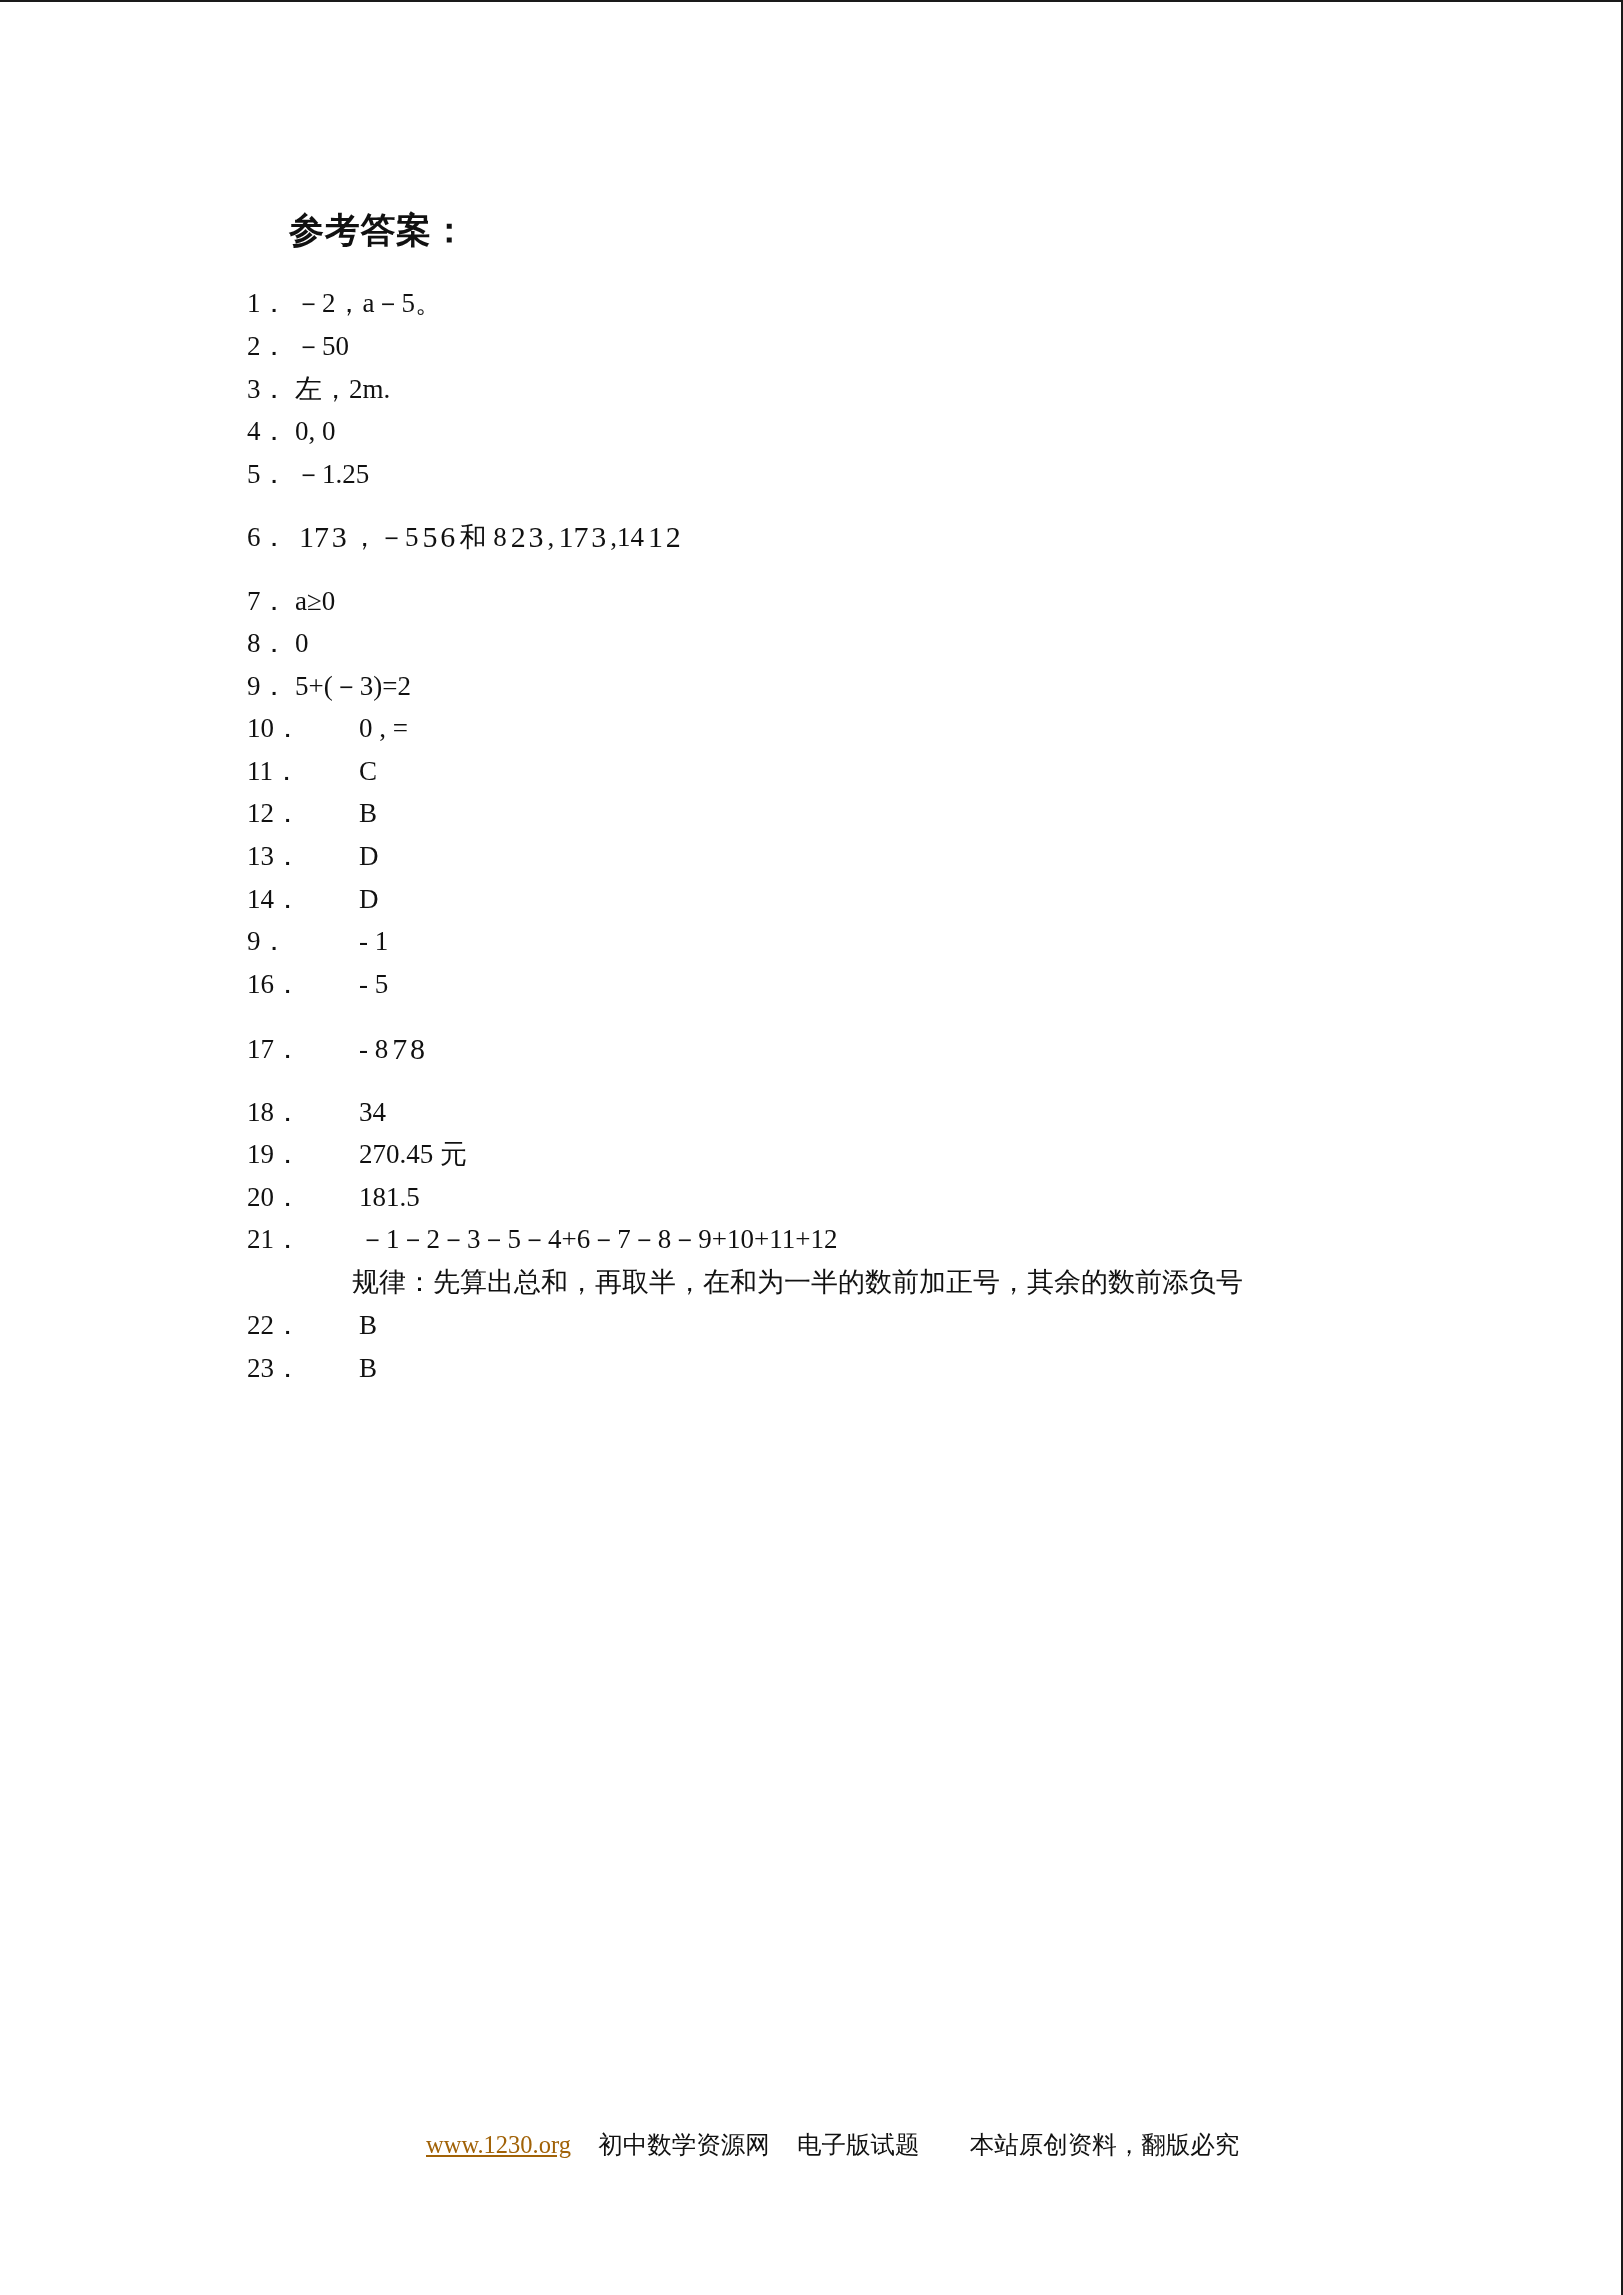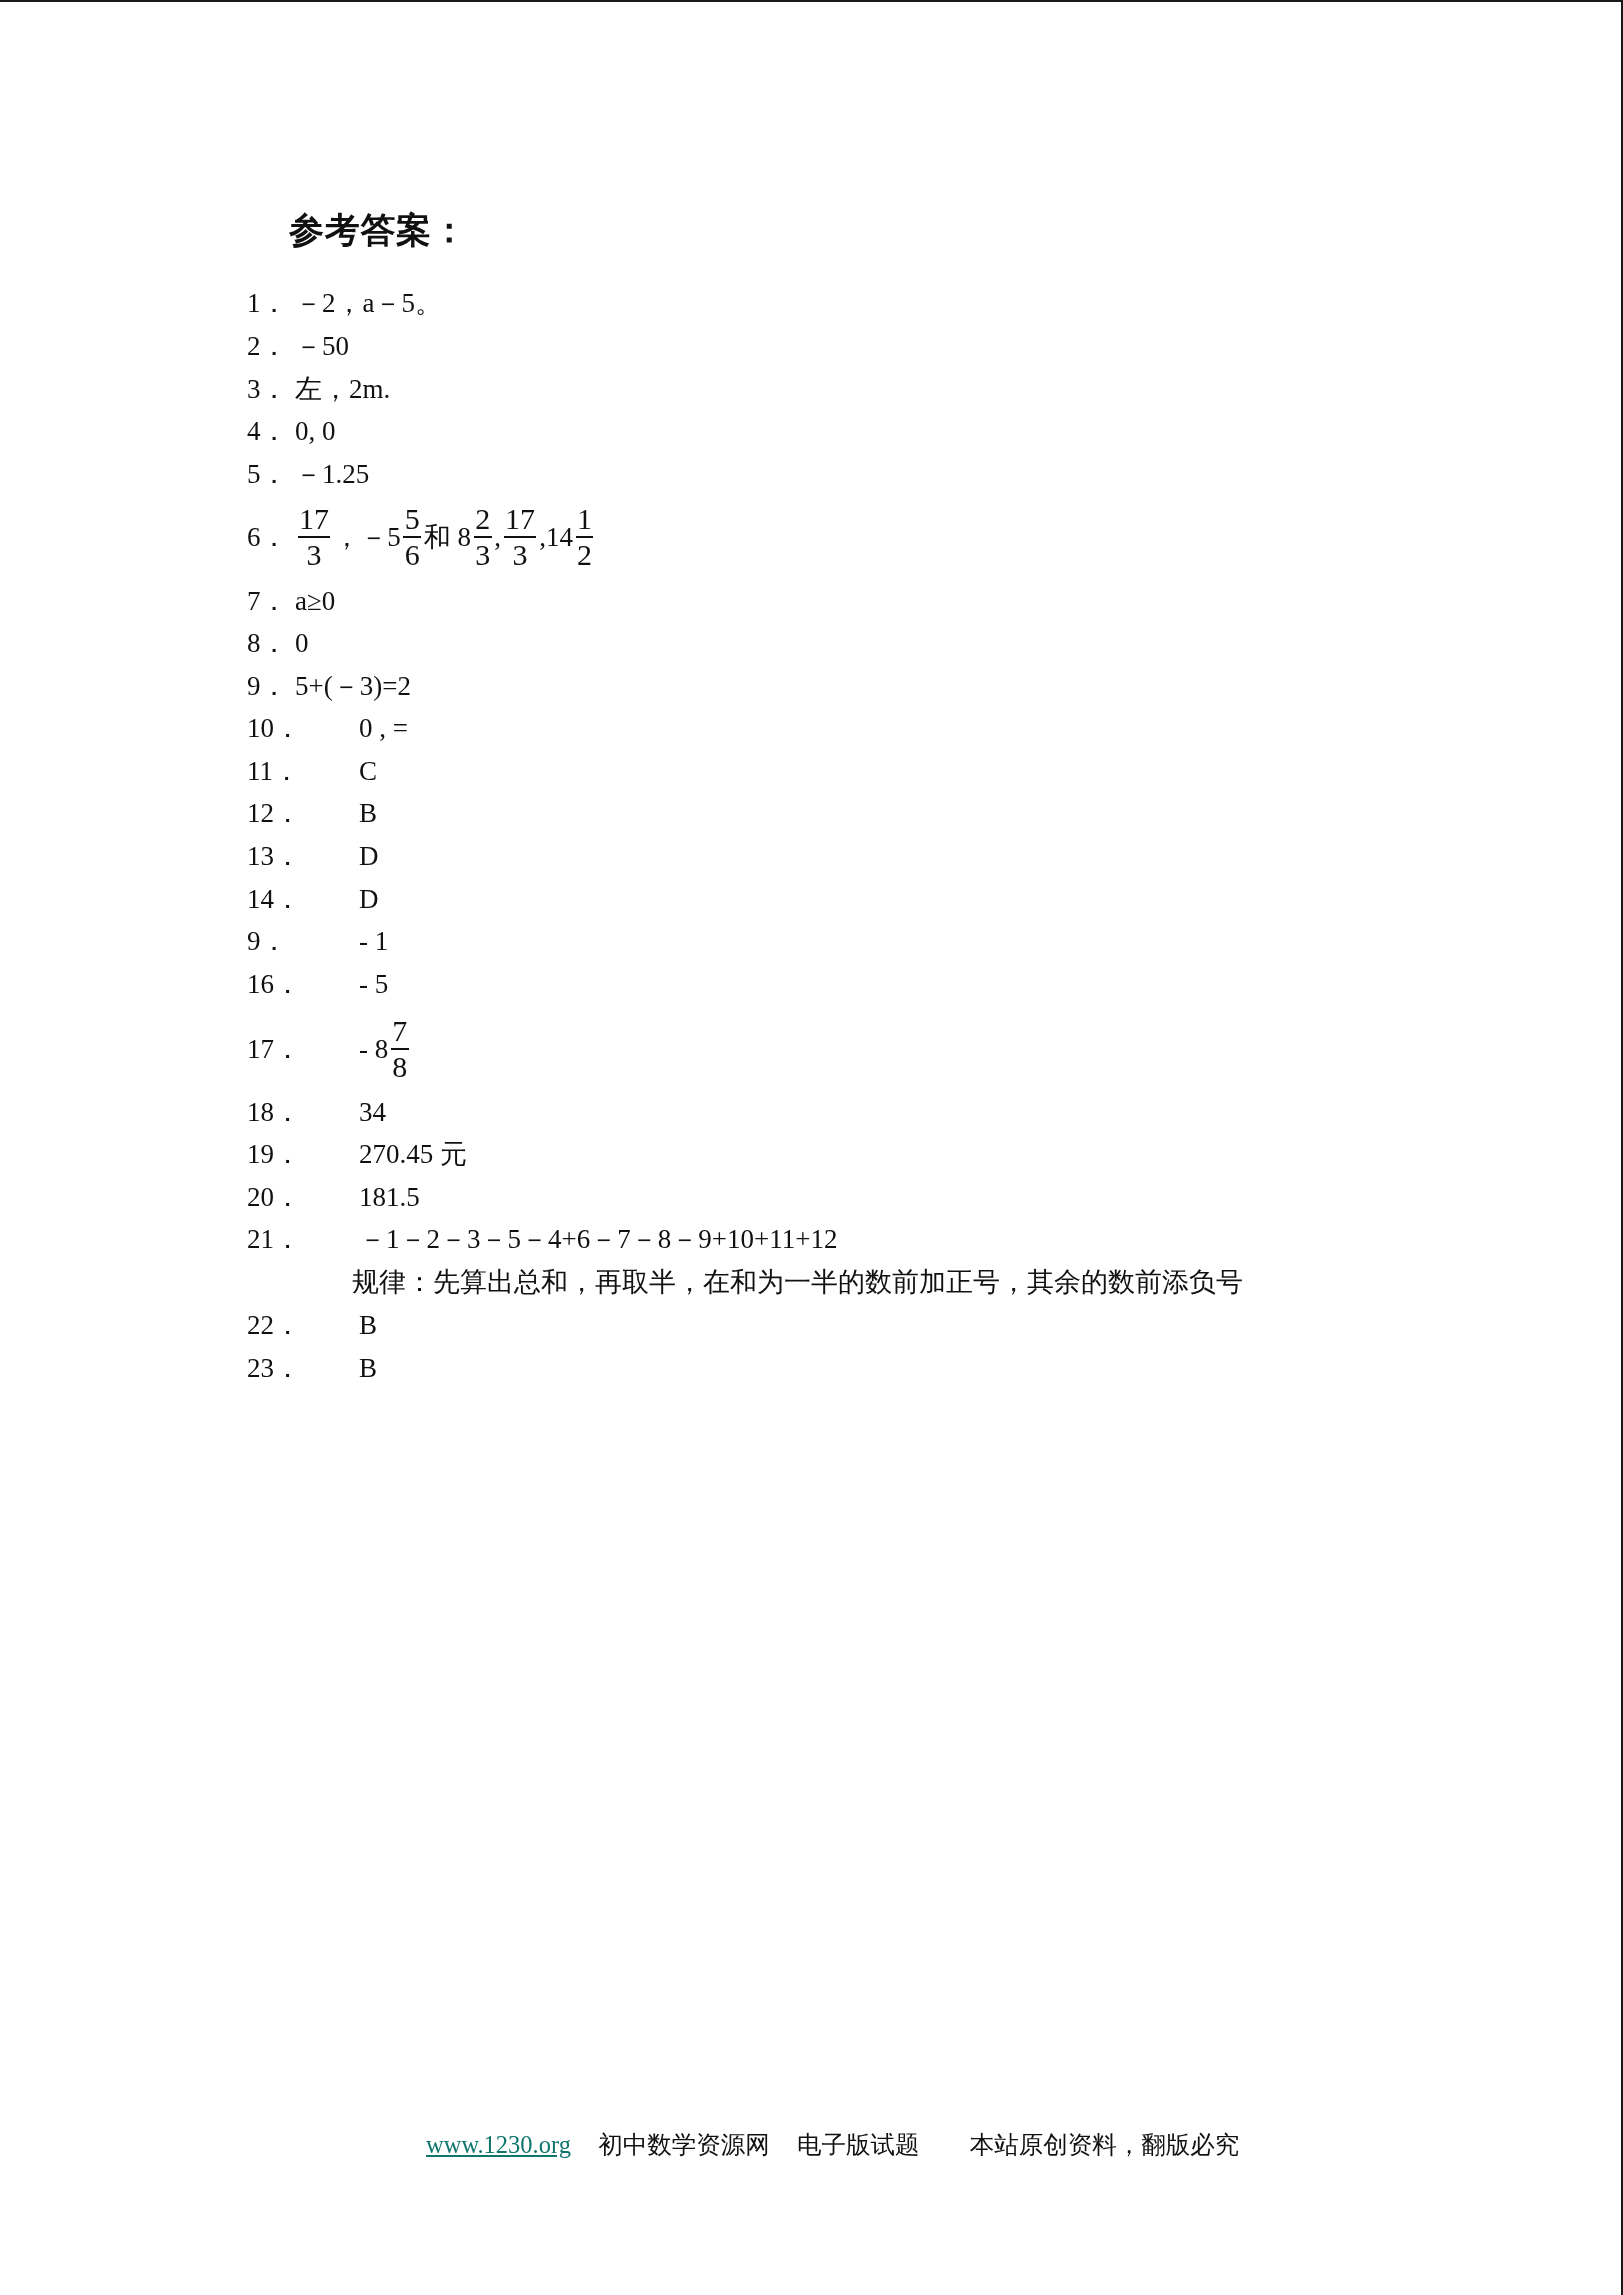--- a/index.html
+++ b/index.html
@@ -26,35 +26,35 @@
   .row .num { position: absolute; left: 0; top: 0; }
   .row .ans { position: absolute; top: 0; }
   .ans.short { left: 48px; }
   .ans.wide  { left: 112px; }
   .note {
     position: absolute; left: 324px; font-size: 27px; line-height: 34px; white-space: nowrap; margin-left: 28px;
   }
 
   
   .frac {
-    display: inline-flex; flex-direction: column; align-items: center;
+    display: inline-flex; flex-direction: row; align-items: center;
     vertical-align: middle; margin: 0 2.7px; line-height: 1;
   }
   .frac .n, .frac .d { font-size: 30px; line-height: 34px; padding: 0 1.4px; }
   .frac .bar { height: 2px; background: #111; align-self: stretch; }
   .row.tall { height: 82px; line-height: 82px; }
   .row.tall .num, .row.tall .ans { line-height: 82px; }
   .row.tall .ans { display: flex; align-items: center; height: 82px; }
   .row.tall .ans > span { line-height: 1; }
 
   .footer {
     position: absolute; left: 426px; top: 2131px;
     font-size: 24.5px; line-height: 27px; white-space: nowrap;
   }
-  .footer a { color: #0f766e; text-decoration: underline; }
+  .footer a { color: #a16207; text-decoration: underline; }
   .footer .gap1 { display: inline-block; width: 15px; }
   .footer .gap2 { display: inline-block; width: 38px; }
 </style>
 </head>
 <body>
 
 <div class="page-border-top"></div>
 <div class="page-border-right"></div>
 
 <div class="title">参考答案：</div>

